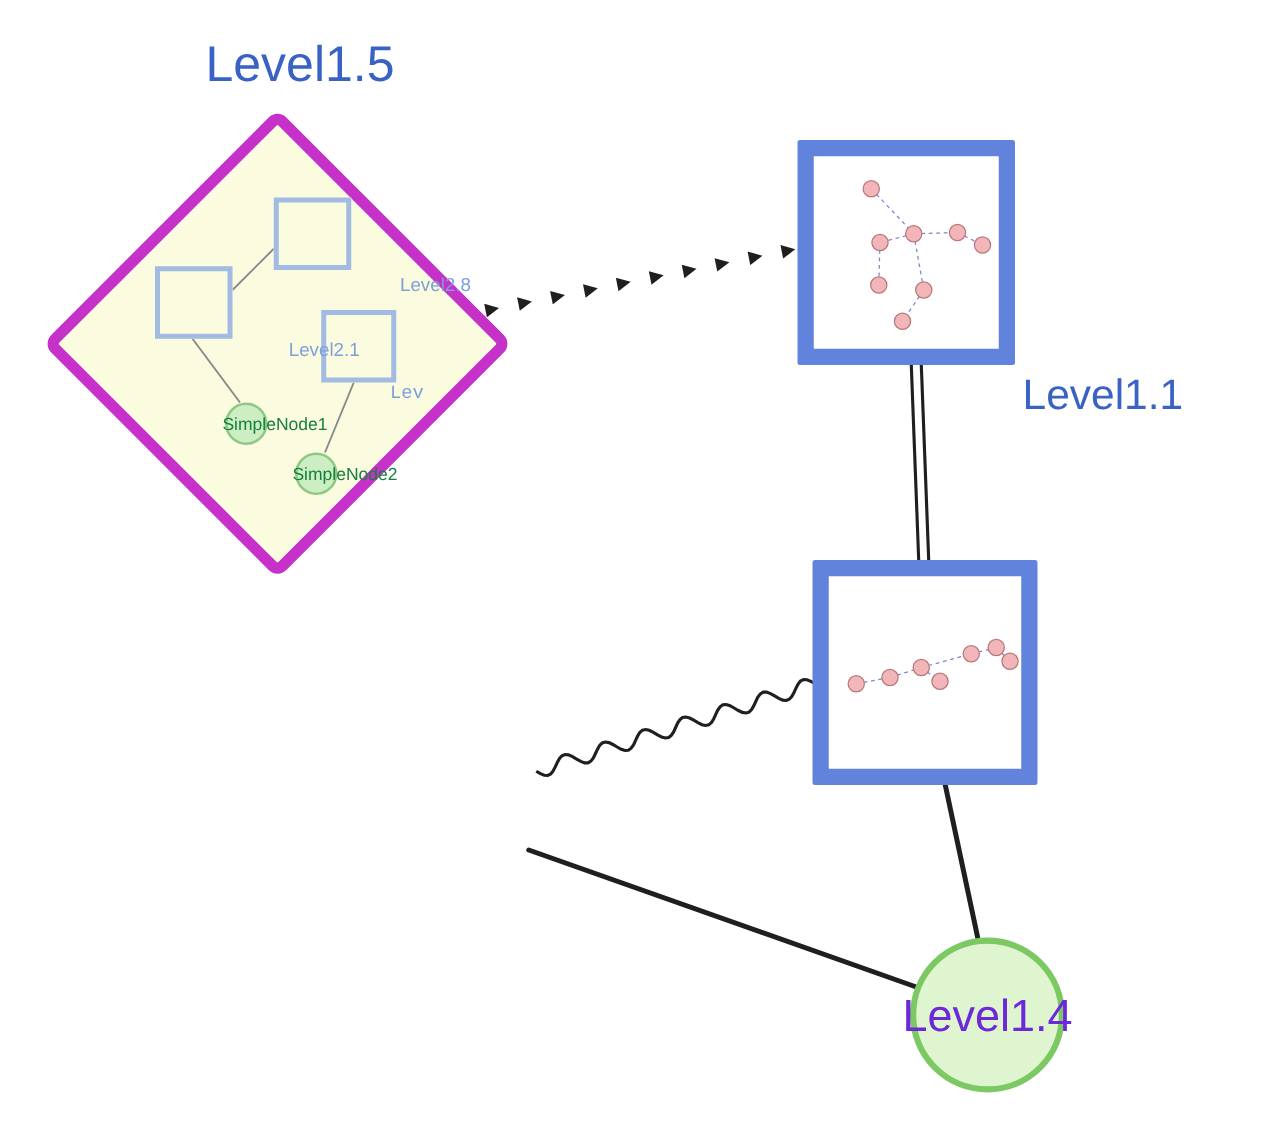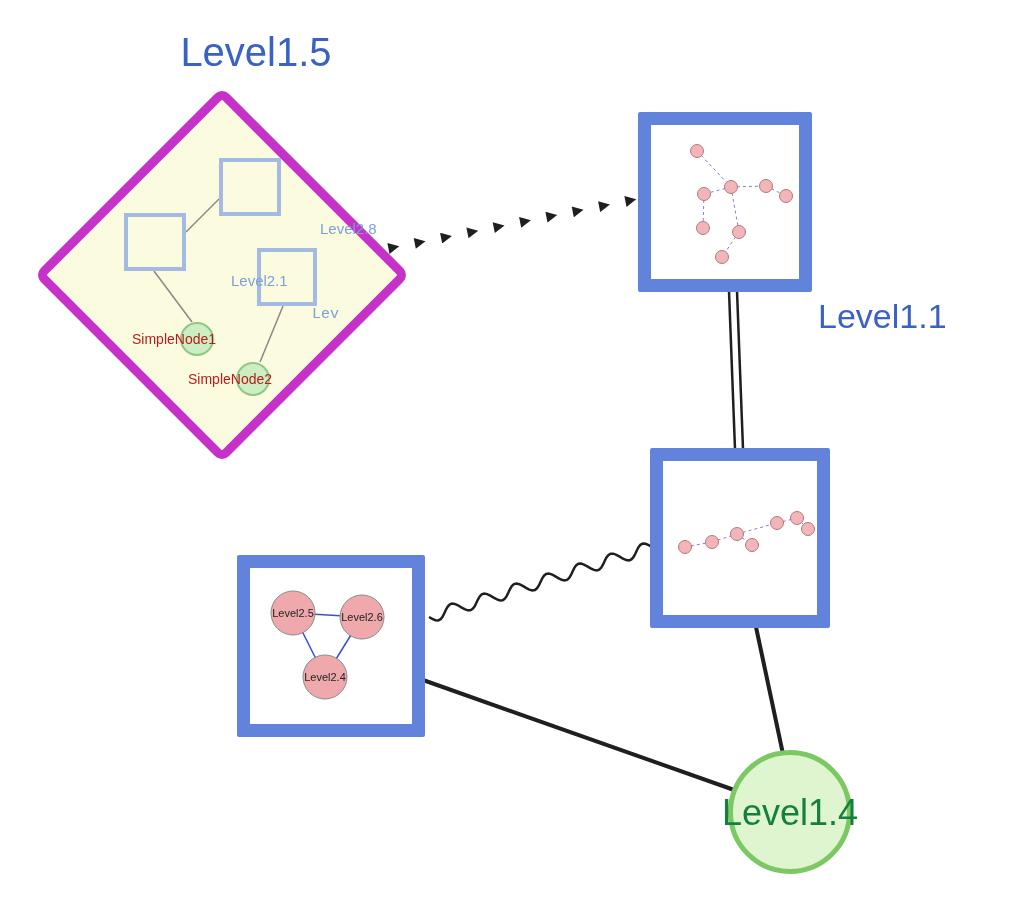--- a/index.html
+++ b/index.html
@@ -44,42 +44,42 @@
   #lbl-21{left:187px;top:272px;margin-left:44px;}
   #lbl-lev{left:312px;top:306px;font-family:Liberation Mono, monospace;}
 
   .green-node{
     position:absolute;width:34px;height:34px;border-radius:50%;box-sizing:border-box;z-index:4;
     background:var(--green-fill,#cdeec2);
     border:2px solid var(--green-border,#8fc785);
   }
   #gn-1{left:180px;top:322px;}
   #gn-2{left:236px;top:362px;}
-  .green-label{position:absolute;width:130px;text-align:left;font-size:14px;color:#b91c1c;z-index:5;white-space:nowrap;}
+  .green-label{position:absolute;width:130px;text-align:right;font-size:14px;color:#15803d;z-index:5;white-space:nowrap;}
   #gnl-1{left:132px;top:331px;}
   #gnl-2{left:188px;top:371px;}
 
   .big-label{
     position:absolute;z-index:5;color:var(--label-blue,#3a62c4);
     font-size:34px;white-space:nowrap;
   }
-  #lbl-15{left:116px;top:30px;width:280px;text-align:center;font-size:40px;}
+  #lbl-15{left:100px;top:30px;width:280px;text-align:center;font-size:40px;}
   #lbl-11{left:818px;top:297px;}
   #lbl-12{left:831px;top:636px;}
   #lbl-13{left:418px;top:742px;}
 
   .big-circle{
     position:absolute;left:728px;top:750px;width:124px;height:124px;border-radius:50%;
     box-sizing:border-box;z-index:2;
     background:var(--big-circle-fill,#def5cf);
     border:5px solid var(--big-circle-border,#7cc863);
   }
   #lbl-14{
     position:absolute;left:700px;top:792px;width:180px;text-align:center;
-    font-size:36px;color:#15803d;z-index:5;white-space:nowrap;
+    font-size:36px;color:#6d28d9;z-index:5;white-space:nowrap;
   }
 </style>
 </head>
 <body>
 
 <div class="canvas">
 
   <svg class="layer" id="edges-main">
       <defs>
         <marker id="arrowhead" viewBox="0 0 10 10" refX="7" refY="5" markerWidth="13" markerHeight="11" orient="auto">
@@ -146,33 +146,20 @@
         <circle cx="22" cy="86" r="6.5" fill="#f2b6ba" stroke="#b87878" stroke-width="1"></circle>
         <circle cx="49" cy="81" r="6.5" fill="#f2b6ba" stroke="#b87878" stroke-width="1"></circle>
         <circle cx="74" cy="73" r="6.5" fill="#f2b6ba" stroke="#b87878" stroke-width="1"></circle>
         <circle cx="89" cy="84" r="6.5" fill="#f2b6ba" stroke="#b87878" stroke-width="1"></circle>
         <circle cx="114" cy="62" r="6.5" fill="#f2b6ba" stroke="#b87878" stroke-width="1"></circle>
         <circle cx="134" cy="57" r="6.5" fill="#f2b6ba" stroke="#b87878" stroke-width="1"></circle>
         <circle cx="145" cy="68" r="6.5" fill="#f2b6ba" stroke="#b87878" stroke-width="1"></circle>
       </svg>
   </div>
 
-  <div class="node-box" id="box-level13">
-    <svg class="mini" id="mini-level13">
-        <line x1="43" y1="45" x2="112" y2="49" stroke="#3c50c8" stroke-width="1.5"></line>
-        <line x1="43" y1="45" x2="75" y2="109" stroke="#3c50c8" stroke-width="1.5"></line>
-        <line x1="112" y1="49" x2="75" y2="109" stroke="#3c50c8" stroke-width="1.5"></line>
-        <circle cx="43" cy="45" r="22" fill="#efa9ad" stroke="#8a8a8a" stroke-width="1"></circle>
-        <text x="43" y="49" text-anchor="middle" font-size="11" fill="#222222" font-family="&quot;Liberation Sans&quot;, sans-serif">Level2.5</text>
-        <circle cx="112" cy="49" r="22" fill="#efa9ad" stroke="#8a8a8a" stroke-width="1"></circle>
-        <text x="112" y="53" text-anchor="middle" font-size="11" fill="#222222" font-family="&quot;Liberation Sans&quot;, sans-serif">Level2.6</text>
-        <circle cx="75" cy="109" r="22" fill="#efa9ad" stroke="#8a8a8a" stroke-width="1"></circle>
-        <text x="75" y="113" text-anchor="middle" font-size="11" fill="#222222" font-family="&quot;Liberation Sans&quot;, sans-serif">Level2.4</text>
-      </svg>
-  </div>
 
   <div class="big-circle" id="node-level14"></div>
 
   <div class="big-label" id="lbl-15">Level1.5</div>
   <div class="big-label" id="lbl-11">Level1.1</div>
   <div id="lbl-14">Level1.4</div>
 
 </div>
 
 </body></html>

